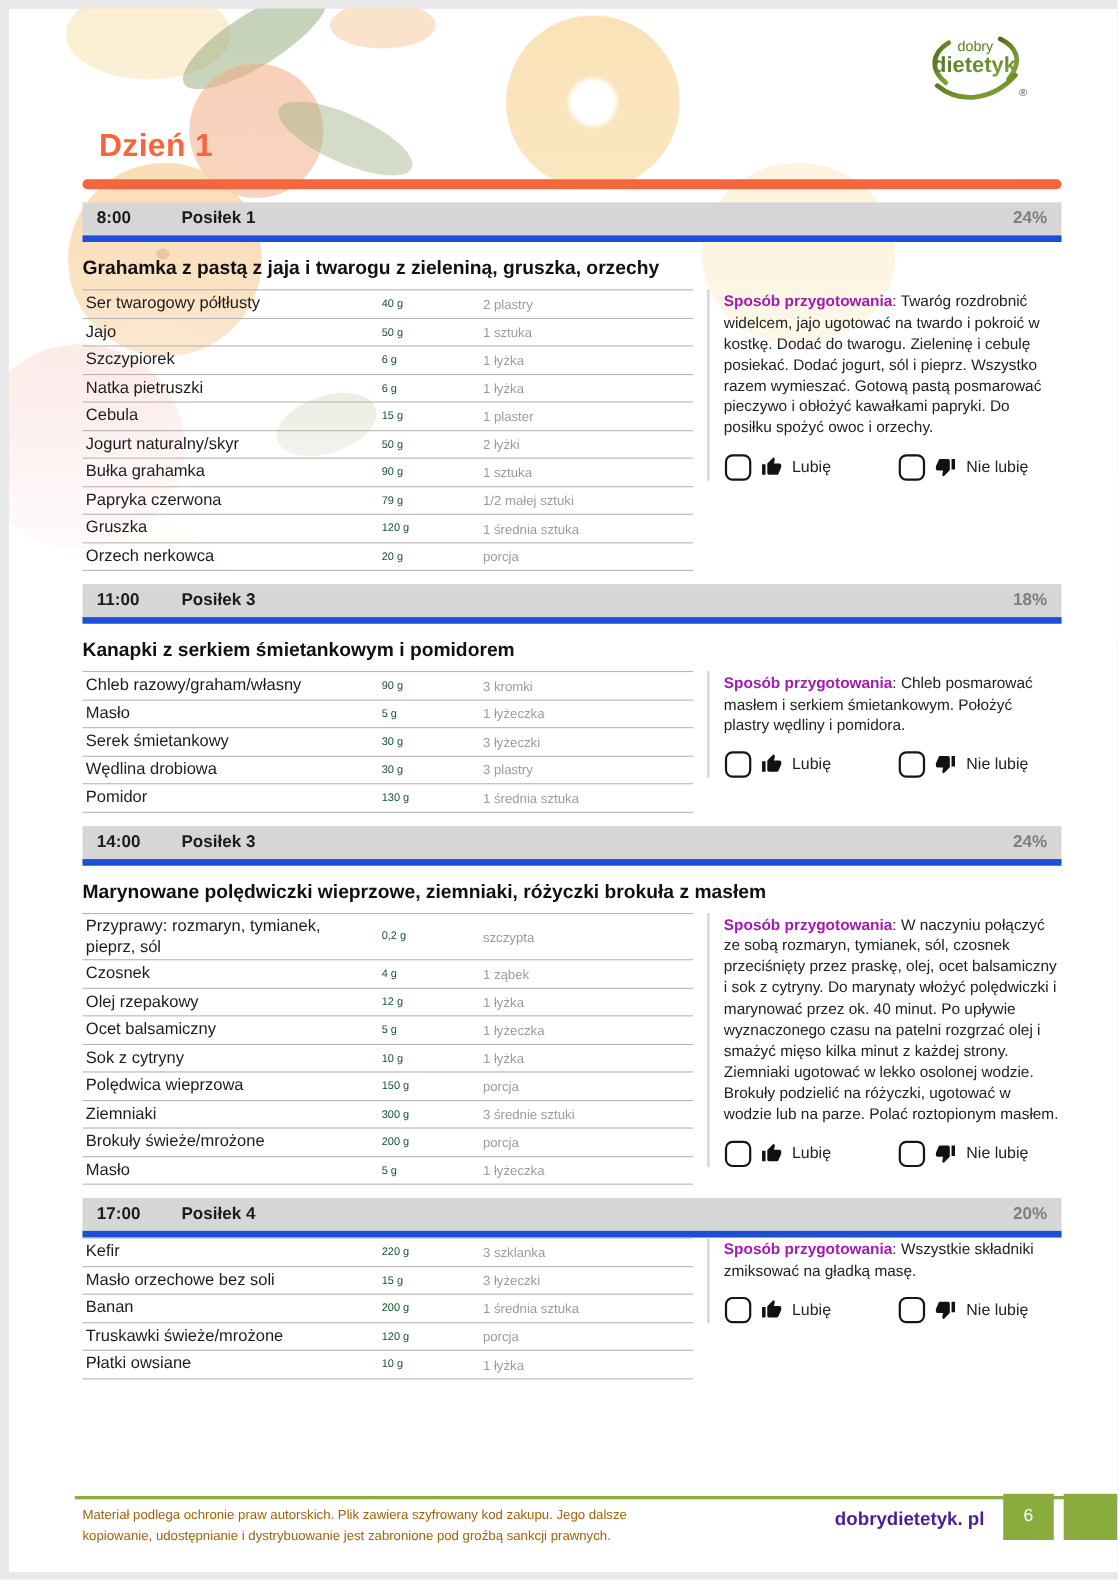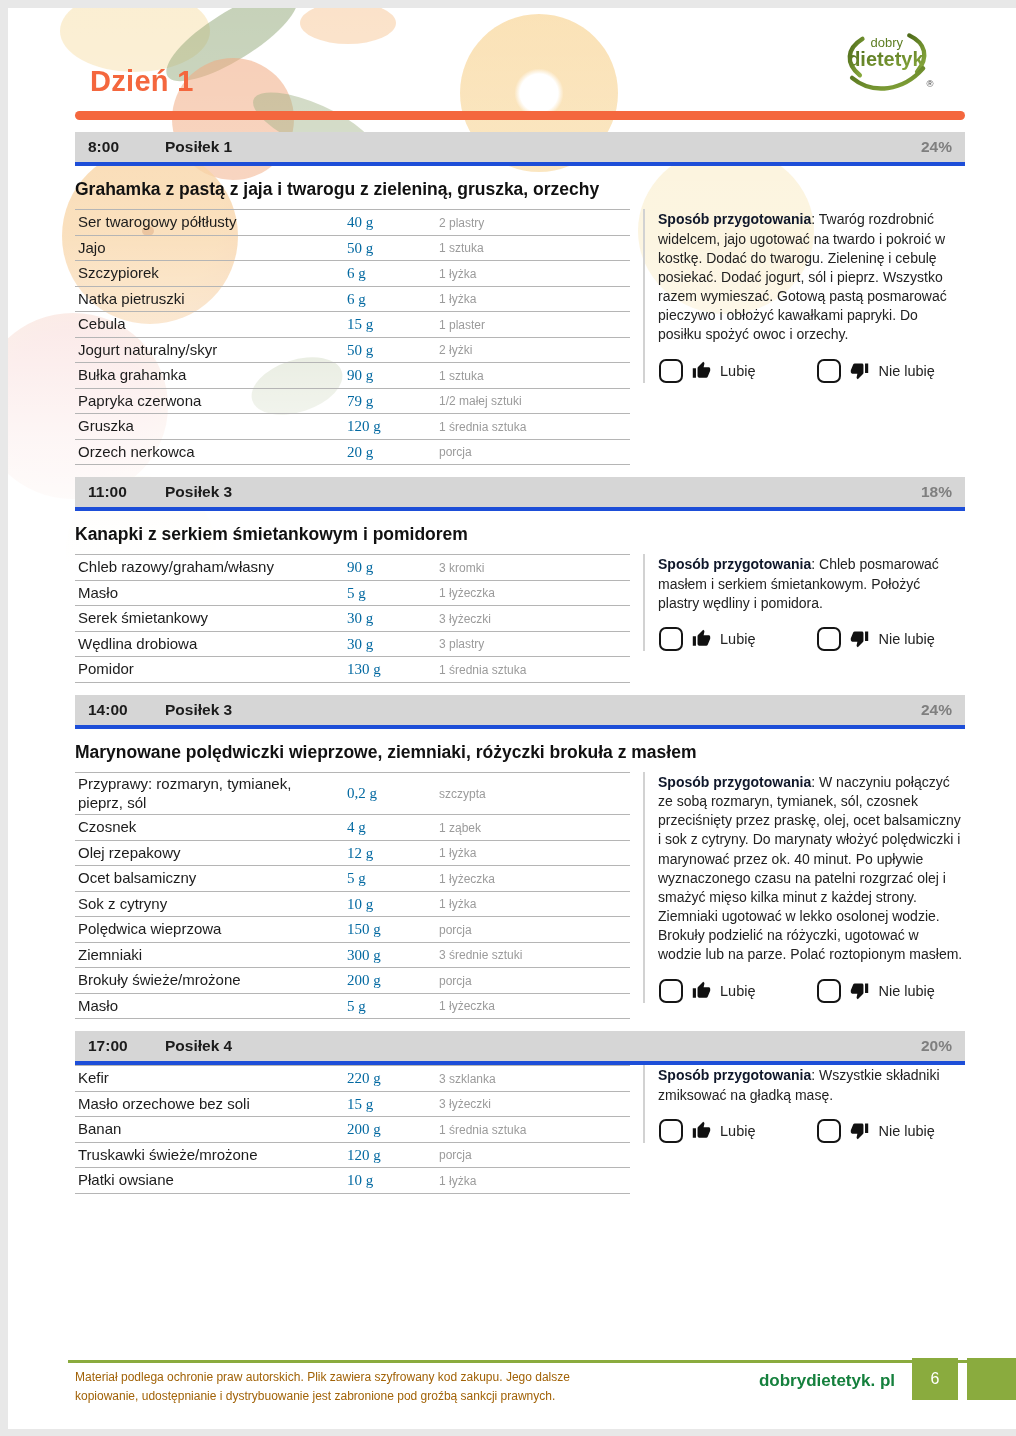--- a/index.html
+++ b/index.html
@@ -32,53 +32,53 @@
   .f-lemon-low{left:58px;top:468px;width:150px;height:150px;background:rgba(250,232,160,.35);}
   .veil{position:absolute;inset:0;
      background:linear-gradient(180deg, rgba(255,255,255,.18) 0%, rgba(255,255,255,.34) 40%,
                 rgba(255,255,255,.8) 74%, #fff 96%);}
 
   
   .logo{position:absolute;top:20px;right:79px;z-index:2;}
 
   
   .content{position:relative;z-index:1;padding:0 51px 0 67px;}
-  .day-title{margin:0 0 15px 15px;padding-top:58px;font-size:29px;line-height:1.05;font-weight:bold;
+  .day-title{margin:0 0 15px 15px;padding-top:110px;font-size:29px;line-height:1.05;font-weight:bold;
      color:#f4673e;letter-spacing:.3px;}
   .top-bar{height:9px;border-radius:5px;background:#f4673e;margin-top:13px;}
 
-  .meal-header{margin-top:12px;height:30px;background:#d6d6d6;border-bottom:4px solid #1d4ed8;
+  .meal-header{margin-top:12px;height:30px;background:#d6d6d6;border-bottom:6px solid #1d4ed8;
      display:flex;align-items:center;font-size:15.5px;font-weight:bold;color:#1c1c1c;padding:0 13px;}
   .meal-time{width:77px;}
   .meal-percent{margin-left:auto;color:#7f7f7f;}
   .meal-title{margin:13px 0 9px 0;font-size:17.5px;font-weight:bold;color:#111;}
 
   .meal-body{display:flex;align-items:flex-start;}
   .ingredients{width:555px;border-top:1px solid #b5b5b5;}
   .ing-row{display:flex;align-items:center;min-height:24.5px;border-bottom:1px solid #b5b5b5;padding-left:3px;gap:24px;}
   .ing-name{width:239px;font-size:15px;color:#1c1c1c;line-height:1.25;padding:2px 6px 2px 0;}
-  .ing-grams{width:68px;font-size:15px;color:#0369a1;font-family:Liberation Serif, serif;}
+  .ing-grams{width:68px;font-size:10px;color:#14532d;}
   .ing-qty{flex:1;font-size:12px;color:#9b9b9b;}
 
   .prep-col{flex:1;margin-left:13px;border-left:2px solid #d2d2d2;padding-left:13px;min-height:60px;}
   .prep{margin:1px 0 0 0;font-size:14px;line-height:1.37;color:#222;}
-  .prep b{color:#0f172a;}
+  .prep b{color:#a21caf;}
   .likes{display:flex;align-items:center;margin-top:14px;padding-left:1px;}
   .like-group{display:inline-flex;align-items:center;gap:9px;}
   .like-group + .like-group{margin-left:62px;}
   .checkbox{width:24px;height:24px;box-sizing:border-box;border:2.5px solid #151515;border-radius:7px;
      background:#fff;padding:0;cursor:pointer;}
   .thumb{width:19px;height:19px;fill:#111;}
   .like-label{font-size:14.5px;color:#222;}
 
   
   .footer{position:absolute;left:60px;right:0;top:1344px;height:60px;z-index:1;}
   .footer-line{position:absolute;top:8px;left:0;right:0;height:3px;background:#8aab3e;}
   .footer-note{position:absolute;top:16px;left:7px;margin:0;width:505px;font-size:12px;line-height:1.55;color:#a16207;}
-  .footer-site{position:absolute;top:19px;right:121px;font-size:17px;font-weight:bold;color:#15803d;text-align:center;}
+  .footer-site{position:absolute;top:19px;right:121px;font-size:17px;font-weight:bold;color:#4c1d95;text-align:center;}
   .page-box{position:absolute;top:6px;width:46px;height:42px;background:#8aab3e;
      display:flex;align-items:center;justify-content:center;color:#fff;font-size:16px;}
   .page-box-num{right:58px;}
   .page-box-end{right:0;width:49px;}
 </style>
 </head>
 <body>
 
 <div class="page">
 

